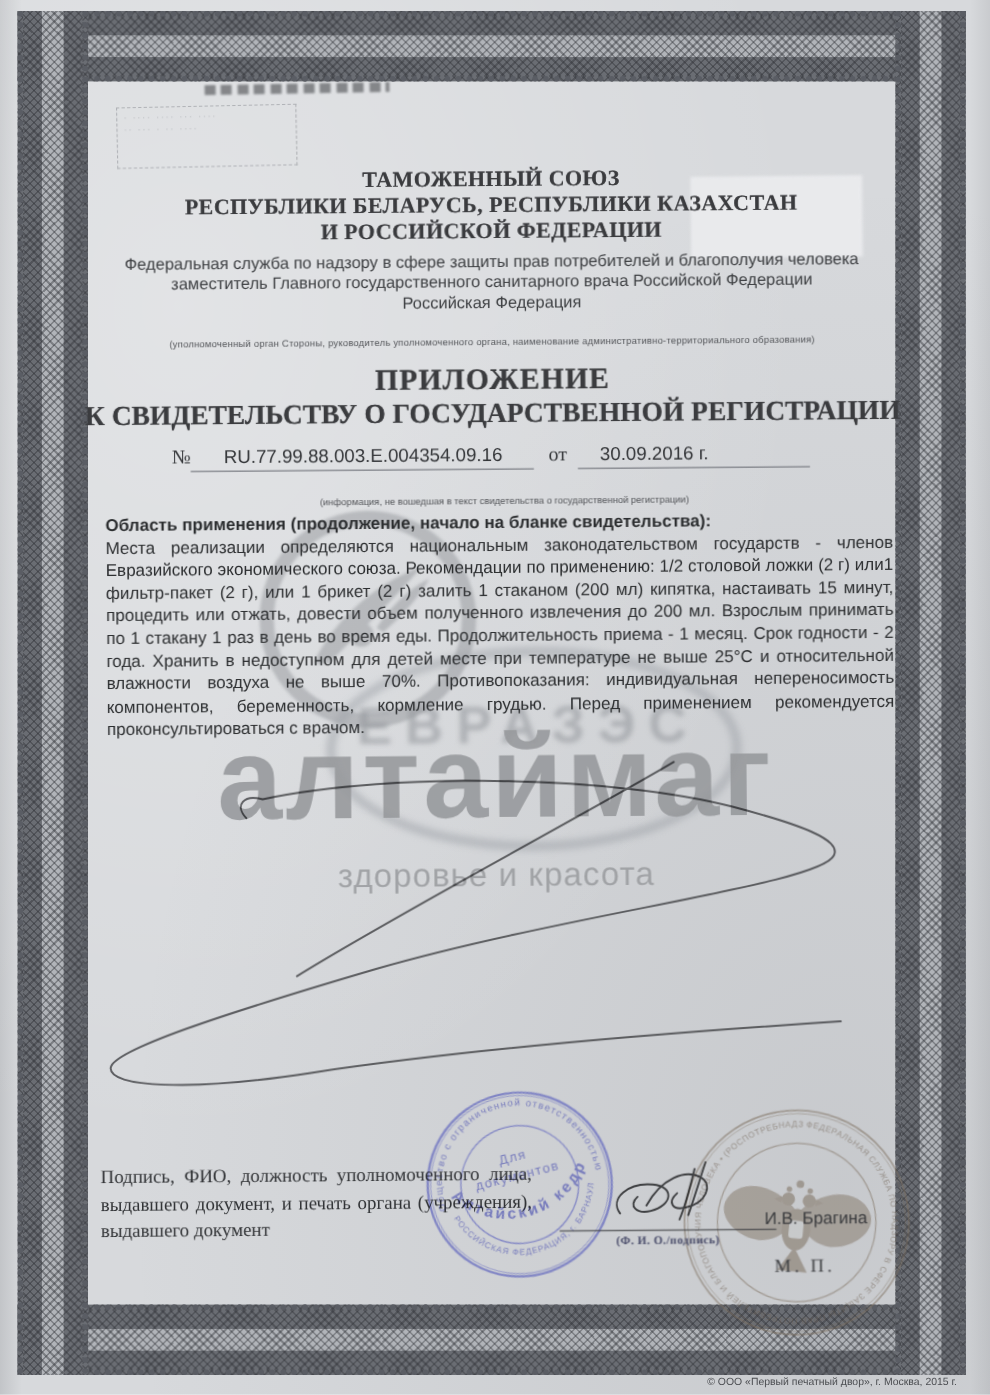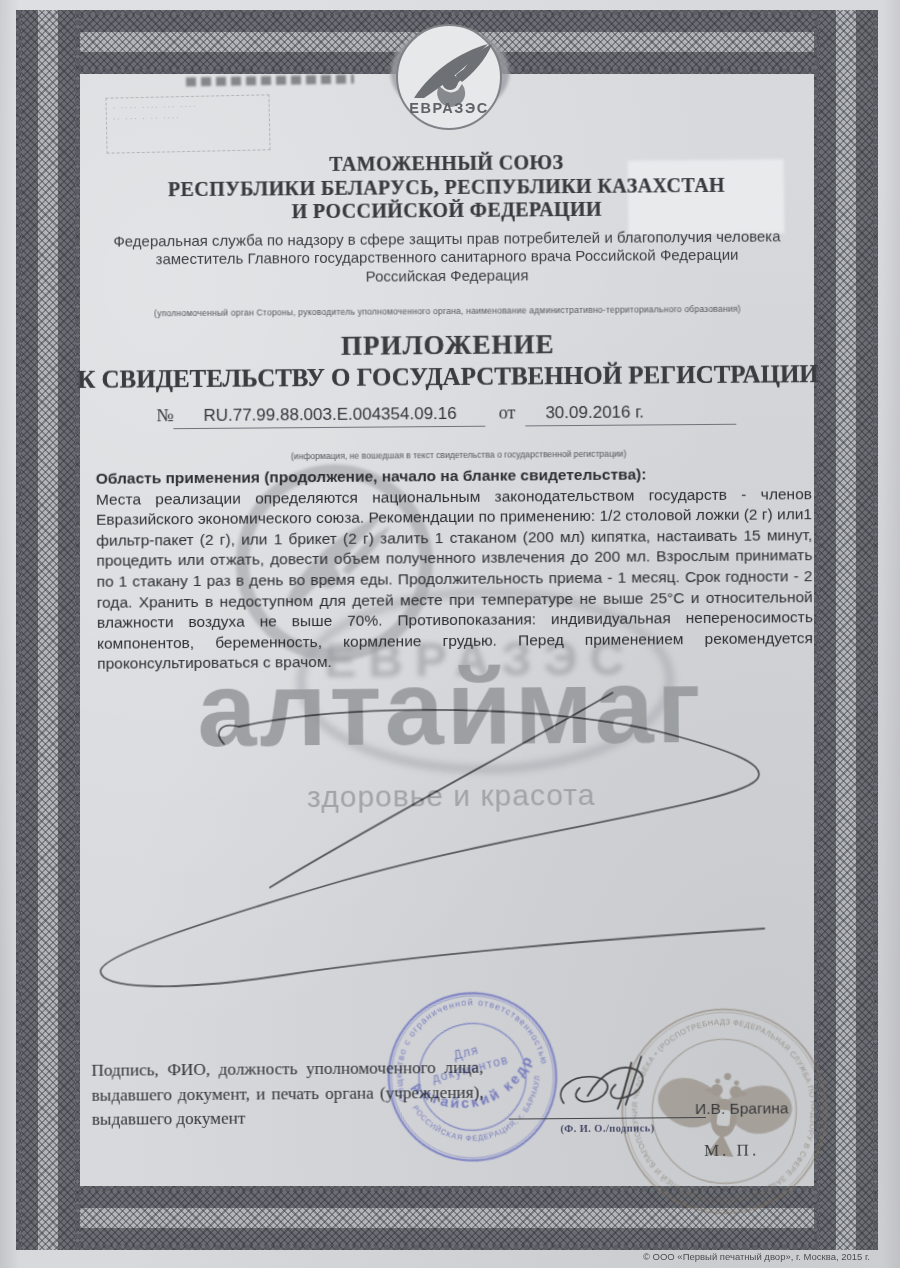--- a/index.html
+++ b/index.html
@@ -126,35 +126,20 @@
 
   <div class="artifact smudge-bar"></div>
   <div class="artifact ghost-box">· ···· ···· ··· ····<br>·· ··· · ·· ····</div>
   <div class="artifact light-patch"></div>
 
   <div class="bar bar-h bar-top"></div>
   <div class="bar bar-h bar-bottom"></div>
   <div class="bar bar-v bar-left"></div>
   <div class="bar bar-v bar-right"></div>
 
-  <div class="logo-wrap">
-    <div class="logo-halo"></div>
-    <div class="logo-circle">
-      <svg width="106" height="106" viewBox="0 0 106 106">
-        <g fill="#63666b" opacity=".92">
-          <path d="M 16 72 C 34 44 62 26 90 18 C 68 42 44 60 26 72 Z"></path>
-          <path d="M 60 52 C 72 32 84 22 94 18 C 88 34 74 48 64 56 Z"></path>
-          <circle cx="52" cy="56" r="8"></circle>
-          <path d="M 58 49 C 64 43 71 41 77 41 C 70 47 63 54 59 58 Z"></path>
-          <path d="M 45 63 a 11 11 0 0 0 15 1 l 4 -6 a 14 14 0 1 1 -23 2 Z" opacity=".8"></path>
-        </g>
-      </svg>
-      <div class="logo-text">ЕВРАЗЭС</div>
-    </div>
-  </div>
 
   <div class="tilt">
 
     <svg class="wm wm-emblem" width="220" height="220" viewBox="0 0 220 220">
       <circle cx="110" cy="110" r="92" fill="none" stroke="#85888d" stroke-width="13"></circle>
       <path d="M 60 150 C 80 108 120 76 160 62 C 130 96 96 128 74 150 Z" fill="#85888d"></path>
       <path d="M 118 118 C 132 96 152 80 166 74 C 156 92 138 110 124 122 Z" fill="#85888d"></path>
       <circle cx="104" cy="124" r="11" fill="#85888d"></circle>
     </svg>
     <div class="wm wm-ellipse"></div>

